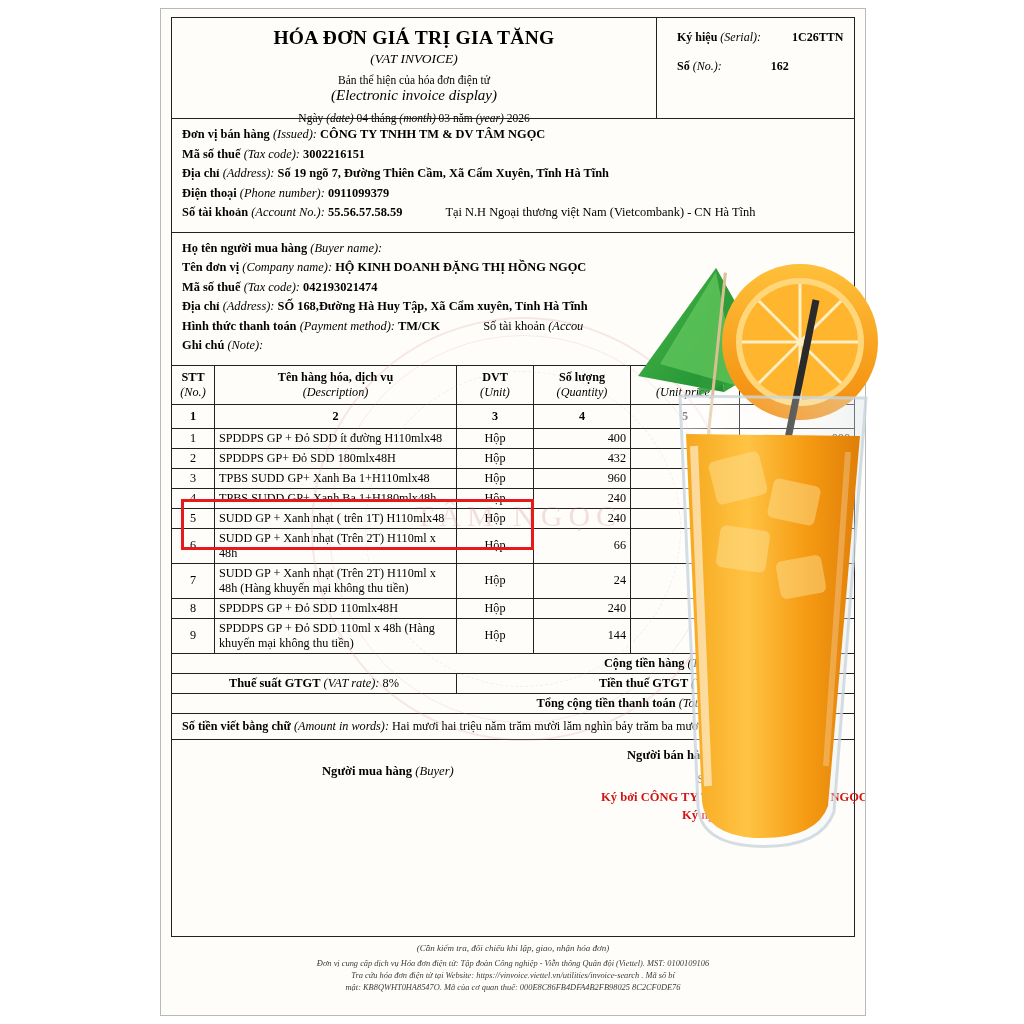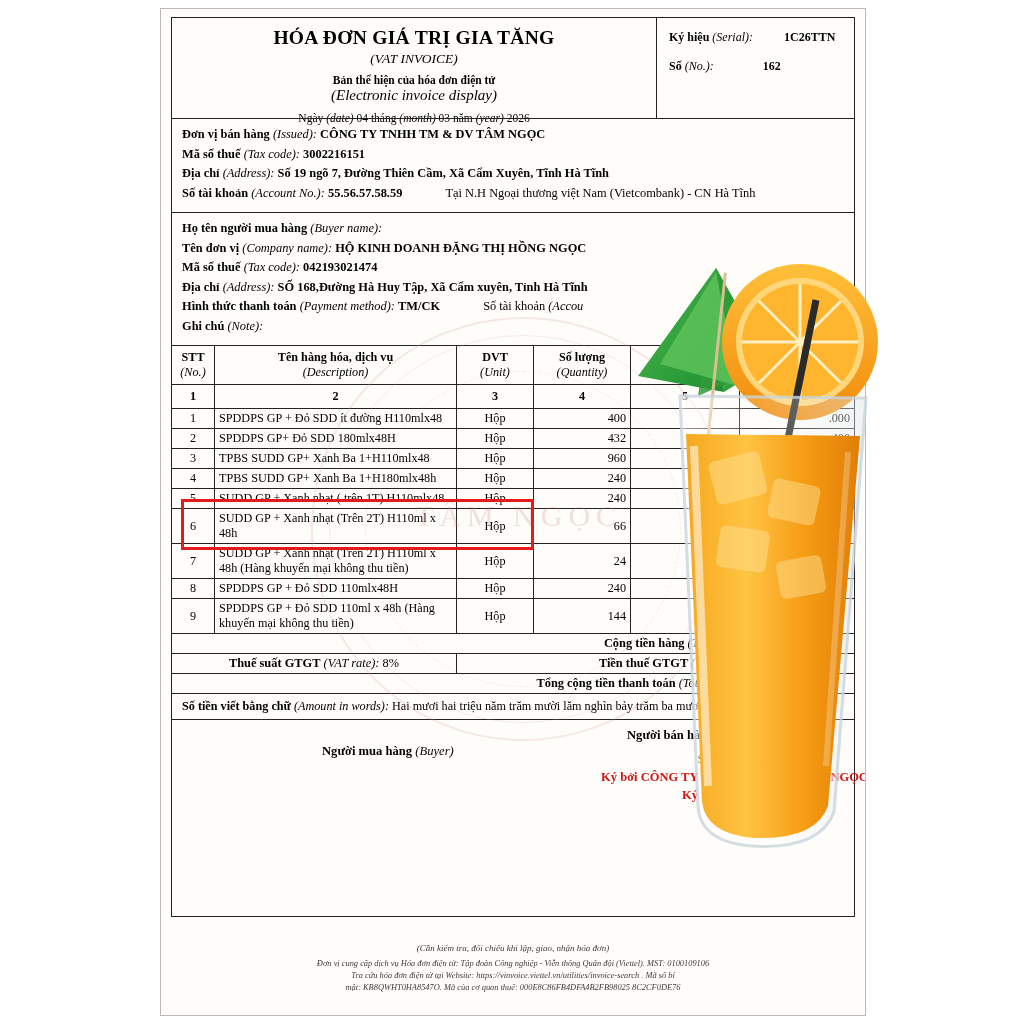--- a/index.html
+++ b/index.html
@@ -84,41 +84,41 @@
     font-weight: bold;
     letter-spacing: .3px;
   }
   .subtitle {
     font-size: 13.5px;
     font-style: italic;
     margin-top: 2px;
   }
   .line3 {
     font-size: 11.5px;
-    font-weight: bold;
+    font-weight: normal;
     margin-top: 7px;
   }
   .line4 {
     font-size: 15px;
     font-style: italic;
     margin-top: 1px;
   }
   .line5 {
     font-size: 11.5px;
     margin-top: 8px;
   }
   .line5 i { font-style: italic; }
   .hdr-right {
     position: absolute;
     right: 0; top: 0;
     width: 198px;
     height: 100%;
     border-left: 1px solid #222;
     box-sizing: border-box;
-    padding: 12px 0 0 12px;
+    padding: 12px 0 0 20px;
   }
   .kv {
     font-size: 12px;
     margin-bottom: 14px;
     white-space: nowrap;
   }
   .kv b { font-weight: bold; }
   .kv .it { font-style: italic; }
   .kv .val {
     display: inline-block;
@@ -343,20 +343,25 @@
         </div>
         <div class="row">
           <b>Mã số thuế</b>
           <i>(Tax code):</i>
           <b>3002216151</b>
         </div>
         <div class="row">
           <b>Địa chỉ</b>
           <i>(Address):</i>
           <b>Số 19 ngõ 7, Đường Thiên Cầm, Xã Cẩm Xuyên, Tĩnh Hà Tĩnh</b>
+        </div>
+        <div class="row">
+          <b>Điện thoại</b>
+          <i>(Phone number):</i>
+          <b>0911099379</b>
         </div>
         <div class="row">
           <b>Số tài khoản</b>
           <i>(Account No.):</i>
           <b>55.56.57.58.59</b>
           <span class="inline-right">Tại N.H Ngoại thương việt Nam (Vietcombank) - CN Hà Tĩnh</span>
         </div>
       </div>
 
       <div class="block">

